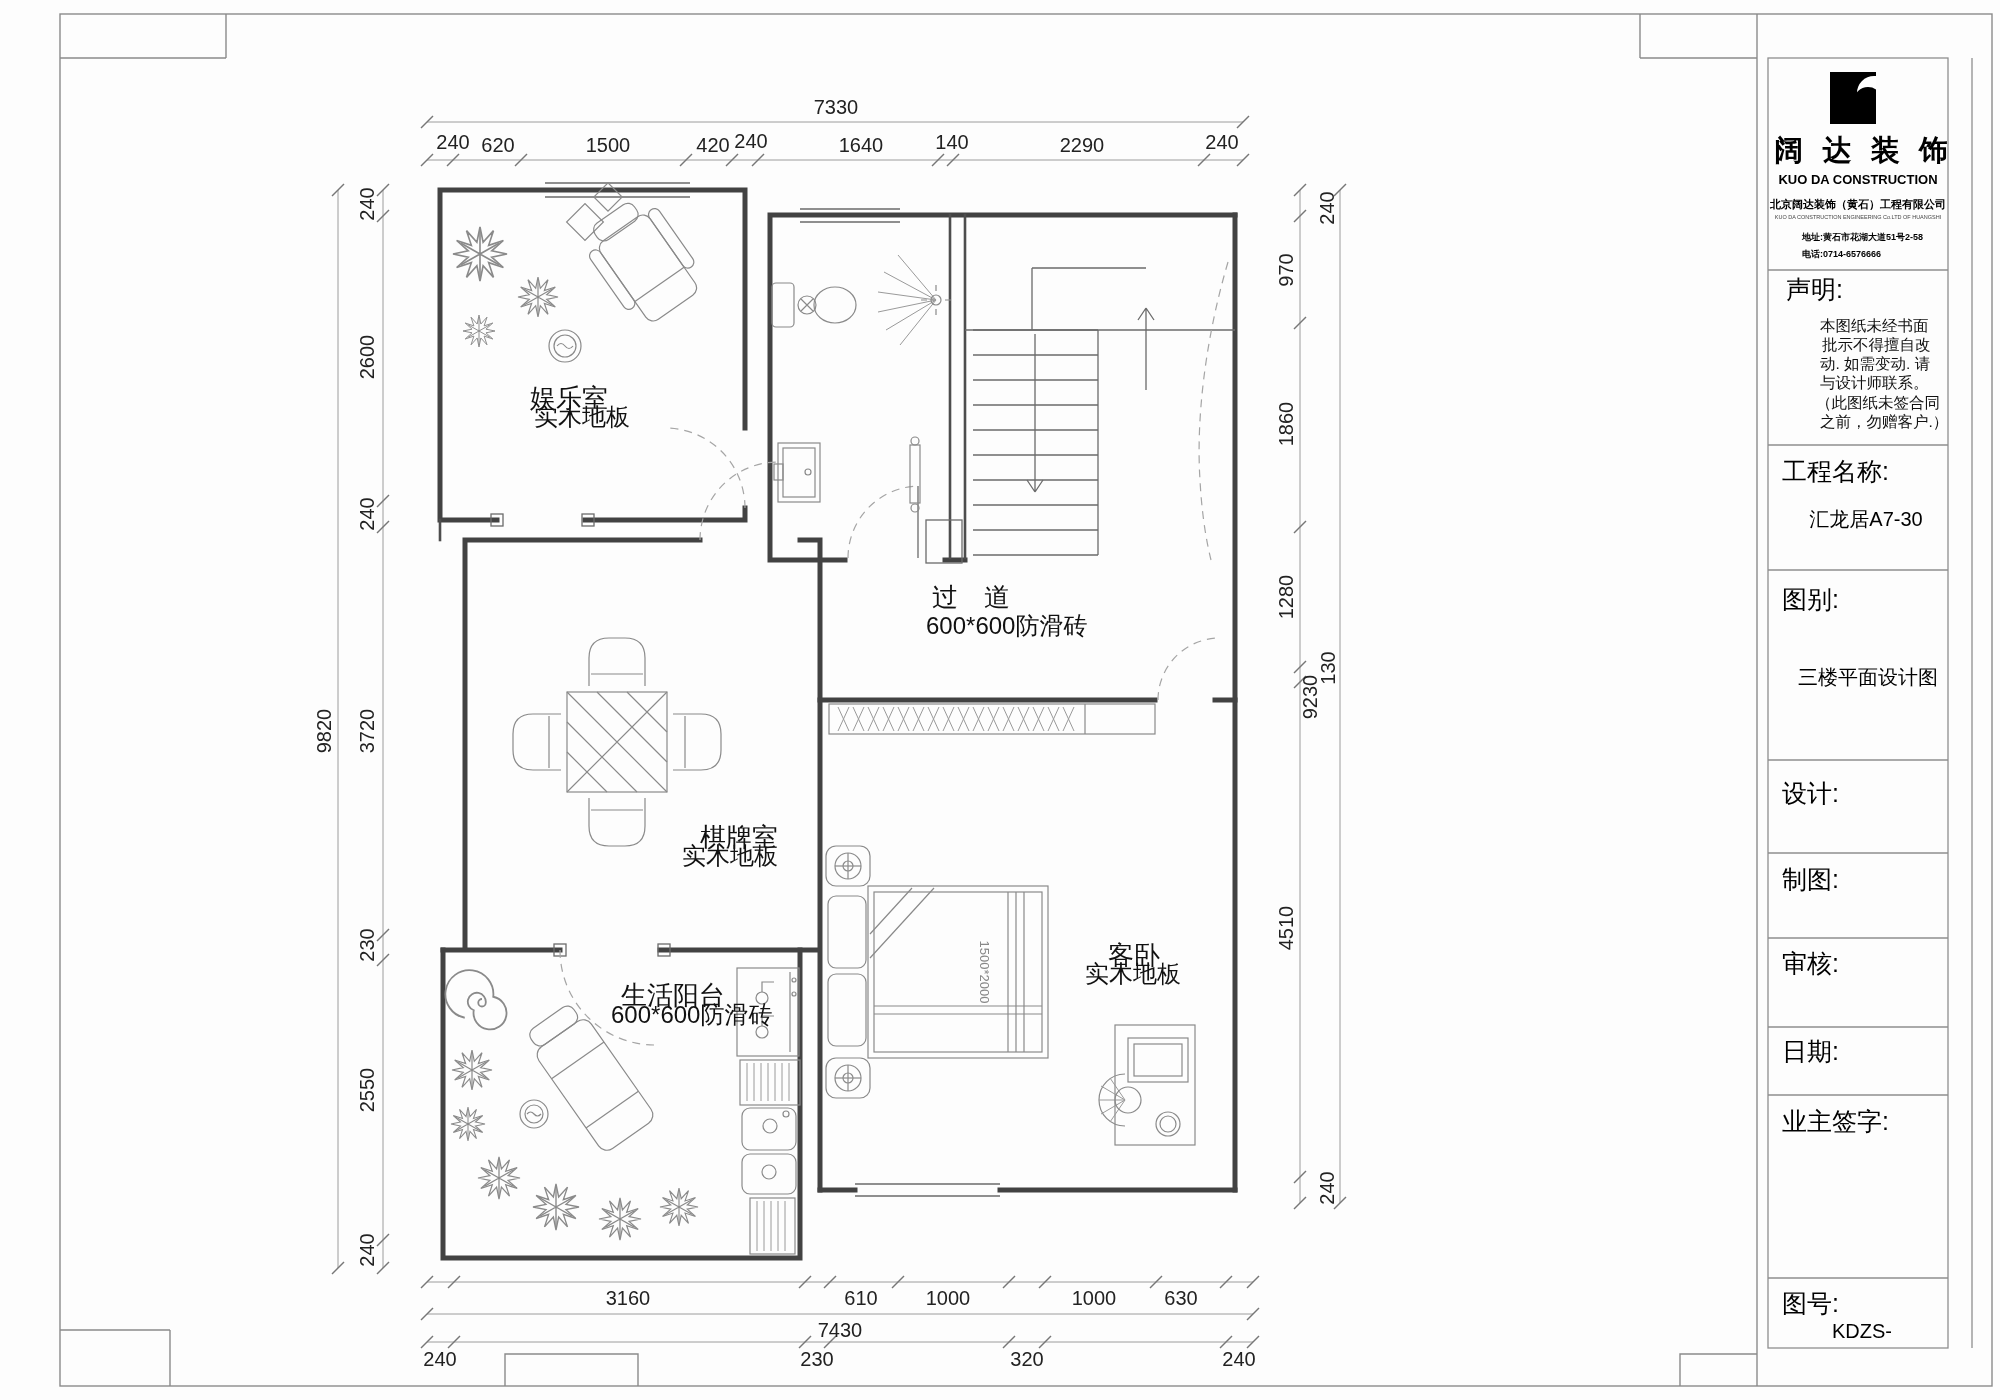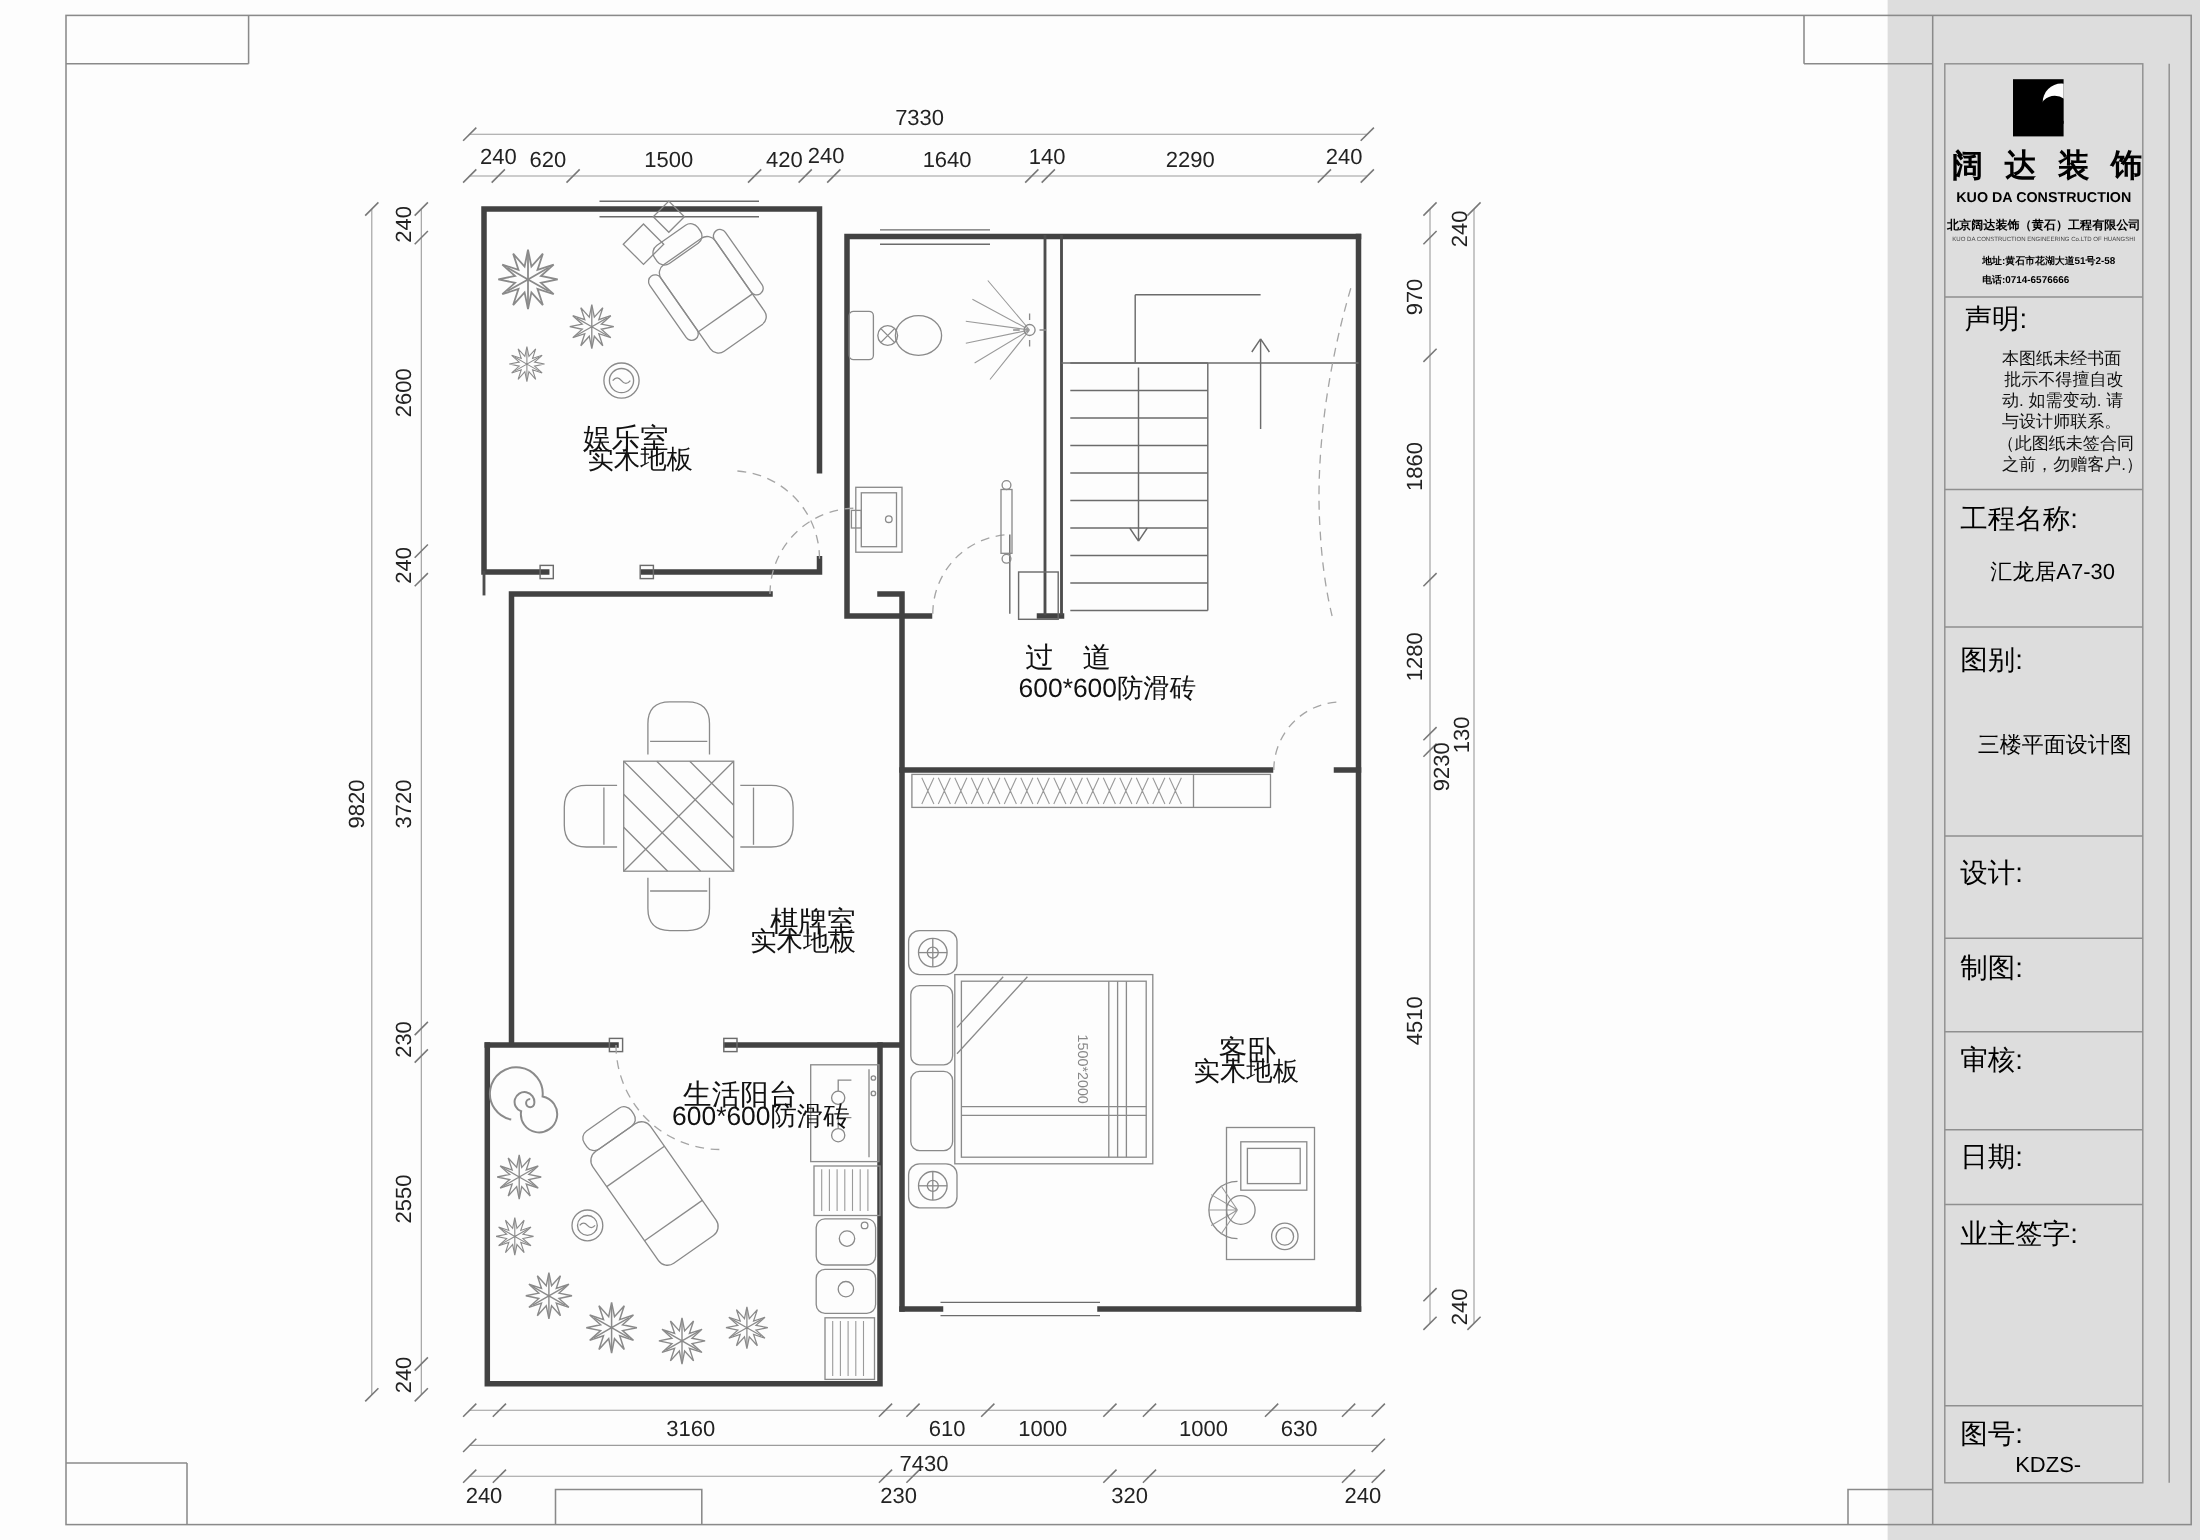--- a/index.html
+++ b/index.html
@@ -1,16 +1,16 @@
 <!DOCTYPE html>
 <html><head>
 <meta charset="utf-8">
 <style>
   html,body{margin:0;padding:0;background:#ddd;}
-  .sheet{width:1716px;height:1400px;background:#fdfdfd;position:relative;font-family:"Liberation Sans",sans-serif;}
+  .sheet{width:2000px;height:1400px;background:#fdfdfd;position:relative;font-family:"Liberation Sans",sans-serif;}
   svg{display:block;}
   .frame{stroke:#8a8a8a;stroke-width:1.4;fill:none;}
   .wall{stroke:#424242;stroke-width:5;fill:none;stroke-linecap:square;}
   .part{stroke:#4d4d4d;stroke-width:2.6;fill:none;stroke-linecap:square;}
   .thin{stroke:#6b6b6b;stroke-width:1.3;fill:none;}
   .furn{stroke:#8a8a8a;stroke-width:1.2;fill:none;}
   .furn2{stroke:#9a9a9a;stroke-width:1;fill:none;}
   .dash{stroke:#a5a5a5;stroke-width:1.2;fill:none;stroke-dasharray:8 6;}
   .dim{stroke:#9c9c9c;stroke-width:1;fill:none;}
   .tick{stroke:#777;stroke-width:1.4;}

